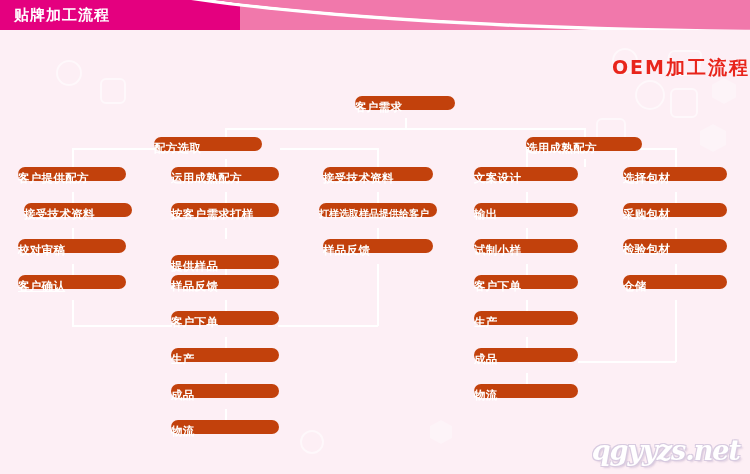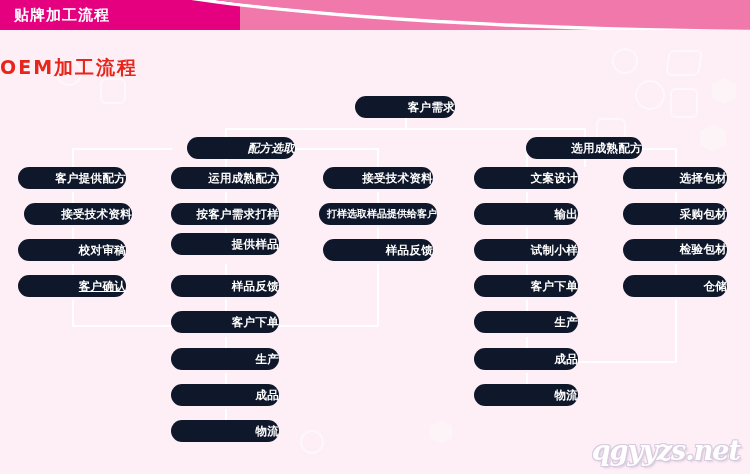--- a/index.html
+++ b/index.html
@@ -39,37 +39,37 @@
   }
   .bg-circ{border-radius:50%;}
   .bg-hex{
     background:rgba(255,255,255,.30);border:none;
     clip-path:polygon(50% 0,100% 25%,100% 75%,50% 100%,0 75%,0 25%);
   }
   .bg-rr{border-radius:6px;}
 
   
   #chart-title{
-    position:absolute;left:0;top:55px;width:750px;text-align:left;
+    position:absolute;left:0;top:55px;width:750px;text-align:right;
     color:#e8251b;font-size:19px;font-weight:bold;letter-spacing:2px;
   }
 
   
   .ln{position:absolute;background:#ffffff;z-index:1;}
   .lnh{height:2px;}
   .lnv{width:2px;}
 
   
   .node{
     position:absolute;z-index:3;
-    background:#0f172a;
+    background:#c2410c;
     color:#ffffff;
     border-radius:12px;
-    height:22px;line-height:22px;
-    text-align:right;
+    height:14px;line-height:22px;
+    text-align:left;
     font-size:11.5px;font-weight:bold;
     white-space:nowrap;
     box-sizing:border-box;
     letter-spacing:.3px;
     cursor:pointer;
   }
   .node.wide{font-size:10px;letter-spacing:0;}
 
   
   #watermark{
@@ -166,31 +166,31 @@
   <div class="ln lnv" style="left:675px;top:264px;height:11px;"></div>
 
   <div class="ln lnv" style="left:675px;top:300px;height:62px;"></div>
   <div class="ln lnh" style="left:578px;top:361px;width:98px;"></div>
 </div>
 
 <div>
 
   <div class="node" style="left:355px;top:96px;width:100px;">客户需求</div>
 
-  <div class="node" style="left:187px;top:137px;width:108px;font-style:italic;">配方选取</div>
+  <div class="node" style="left:154px;top:137px;width:108px;">配方选取</div>
   <div class="node" style="left:526px;top:137px;width:116px;">选用成熟配方</div>
 
   <div class="node" style="left:18px;top:167px;width:108px;">客户提供配方</div>
   <div class="node" style="left:24px;top:203px;width:108px;">接受技术资料</div>
   <div class="node" style="left:18px;top:239px;width:108px;">校对审稿</div>
   <div class="node" style="left:18px;top:275px;width:108px;text-decoration:underline;">客户确认</div>
 
   <div class="node" style="left:171px;top:167px;width:108px;">运用成熟配方</div>
   <div class="node" style="left:171px;top:203px;width:108px;">按客户需求打样</div>
-  <div class="node" style="left:171px;top:233px;width:108px;">提供样品</div>
+  <div class="node" style="left:171px;top:255px;width:108px;">提供样品</div>
   <div class="node" style="left:171px;top:275px;width:108px;">样品反馈</div>
   <div class="node" style="left:171px;top:311px;width:108px;">客户下单</div>
   <div class="node" style="left:171px;top:348px;width:108px;">生产</div>
   <div class="node" style="left:171px;top:384px;width:108px;">成品</div>
   <div class="node" style="left:171px;top:420px;width:108px;">物流</div>
 
   <div class="node" style="left:323px;top:167px;width:110px;">接受技术资料</div>
   <div class="node wide" style="left:319px;top:203px;width:118px;">打样选取样品提供给客户</div>
   <div class="node" style="left:323px;top:239px;width:110px;">样品反馈</div>
 

